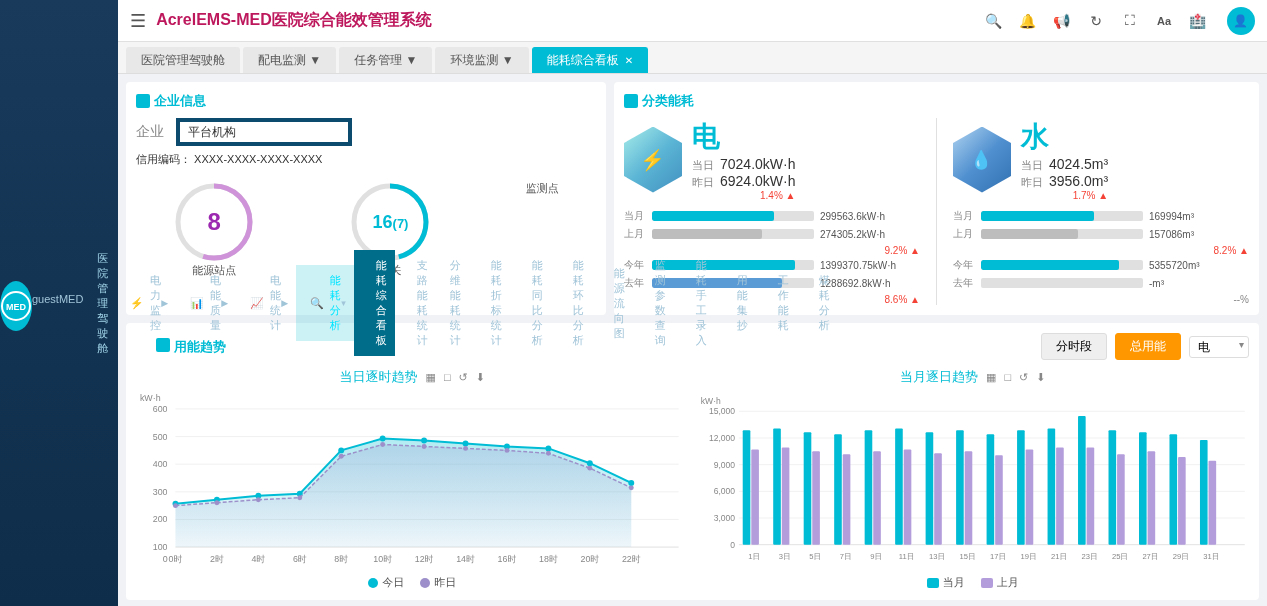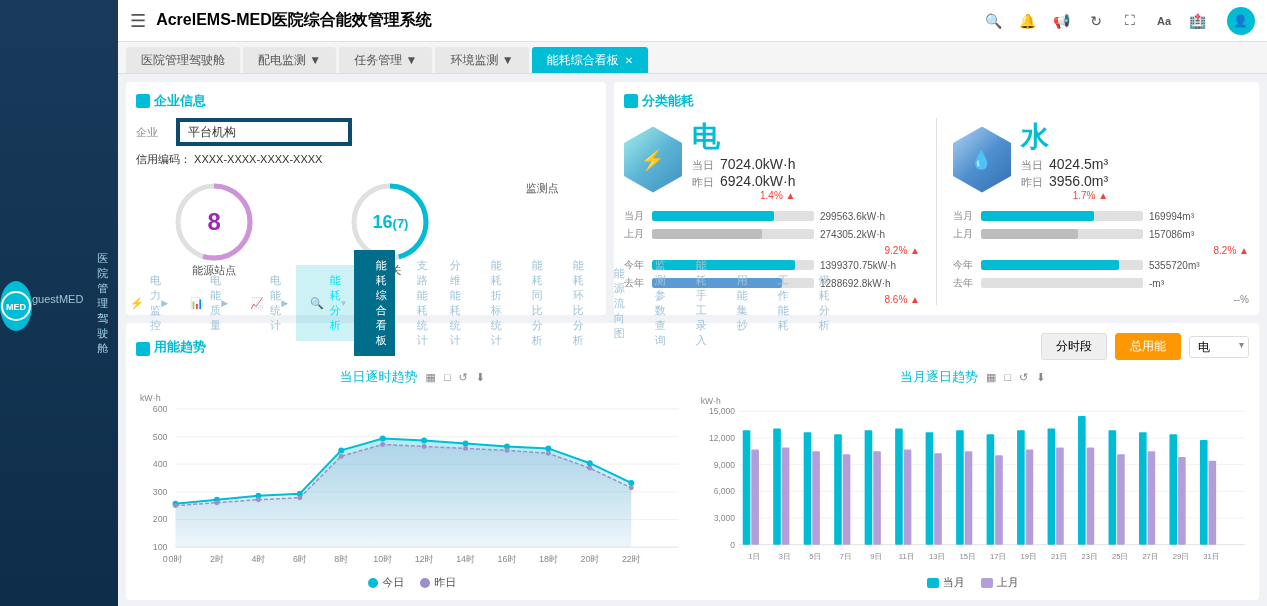--- a/index.html
+++ b/index.html
@@ -32,21 +32,21 @@
     .sidebar-icon { width: 14px; height: 14px; display: inline-flex; align-items: center; justify-content: center; }
     .chevron { font-size: 9px; color: #a0c4d8; }
 
     
     .topbar {
       position: fixed; left: 118px; top: 0; right: 0; height: 42px;
       background: #fff; display: flex; align-items: center;
       border-bottom: 1px solid #e0e0e0; z-index: 99; padding: 0 12px;
     }
     .topbar-hamburger { font-size: 18px; color: #555; margin-right: 10px; cursor: pointer; }
-    .topbar-title { font-size: 16px; color: #000000; font-weight: bold; flex: 1; }
+    .topbar-title { font-size: 16px; color: #be185d; font-weight: bold; flex: 1; }
     .topbar-icons { display: flex; align-items: center; gap: 8px; margin-right: 8px; }
     .topbar-icon-btn { width: 26px; height: 26px; display: flex; align-items: center; justify-content: center; color: #555; font-size: 14px; cursor: pointer; }
     .topbar-badge-group { display: flex; gap: 4px; }
     .badge { padding: 2px 8px; border-radius: 3px; font-size: 11px; color: white; cursor: pointer; }
     .badge-teal { background: #00bcd4; }
     .badge-green { background: #4caf50; }
     .badge-orange { background: #ff9800; }
     .badge-red { background: #f44336; }
     .topbar-avatar { width: 28px; height: 28px; background: #00bcd4; border-radius: 50%; display: flex; align-items: center; justify-content: center; color: white; font-size: 12px; cursor: pointer; }
 
@@ -72,21 +72,21 @@
     }
 
     
     .row1 { display: flex; gap: 8px; margin-bottom: 8px; }
 
     
     .card-company { background: white; border-radius: 4px; flex: 0 0 480px; padding: 10px; }
     .card-title { font-size: 13px; color: #00bcd4; font-weight: bold; margin-bottom: 8px; display: flex; align-items: center; gap: 4px; }
     .card-title-icon { width: 14px; height: 14px; background: #00bcd4; border-radius: 2px; display: inline-block; }
     .company-row { display: flex; align-items: center; margin-bottom: 6px; }
-    .company-label { color: #888; width: 40px; font-size: 11px; }
+    .company-label { color: #888; width: 40px; font-size: 14px; }
     .company-input { border: 4px solid #0c4a6e; padding: 3px 8px; font-size: 12px; width: 176px; color: #333; }
     .company-info-line { font-size: 11px; color: #666; margin: 3px 0; }
     .company-info-line span { color: #333; }
 
     
     .circles-row { display: flex; gap: 20px; justify-content: space-around; margin-top: 14px; }
     .circle-item { display: flex; flex-direction: column; align-items: center; }
     .circle-label { font-size: 11px; color: #555; }
 
     
@@ -102,21 +102,21 @@
     .bar-track { flex: 1; height: 10px; background: #e0e0e0; border-radius: 2px; overflow: hidden; }
     .bar-fill { height: 100%; border-radius: 2px; }
     .bar-fill-teal { background: #00bcd4; }
     .bar-fill-gray { background: #bdbdbd; }
     .bar-fill-blue { background: #5b9bd5; }
     .bar-value { font-size: 10px; color: #555; width: 100px; text-align: left; }
 
     
     .row2 { background: white; border-radius: 4px; padding: 10px; }
     .row2-header { display: flex; align-items: center; justify-content: space-between; margin-bottom: 8px; }
-    .row2-title { font-size: 13px; color: #00bcd4; font-weight: bold; display: flex; align-items: flex-end; gap: 4px; }
+    .row2-title { font-size: 13px; color: #00bcd4; font-weight: bold; display: flex; align-items: flex-start; gap: 4px; margin-left: 20px; }
     .row2-controls { display: flex; gap: 8px; align-items: center; }
     .ctrl-btn { padding: 4px 14px; border-radius: 3px; font-size: 12px; cursor: pointer; border: 1px solid #ddd; }
     .ctrl-btn-orange { background: #ff9800; color: white; border-color: #ff9800; }
     .ctrl-select {
       padding: 3px 20px 3px 8px; border: 1px solid #ddd; font-size: 12px;
       border-radius: 3px; appearance: none; background: white; cursor: pointer; min-width: 60px;
     }
     .select-wrap { position: relative; display: inline-block; }
     .select-wrap::after { content: '▾'; position: absolute; right: 5px; top: 3px; font-size: 10px; color: #888; pointer-events: none; }
 

